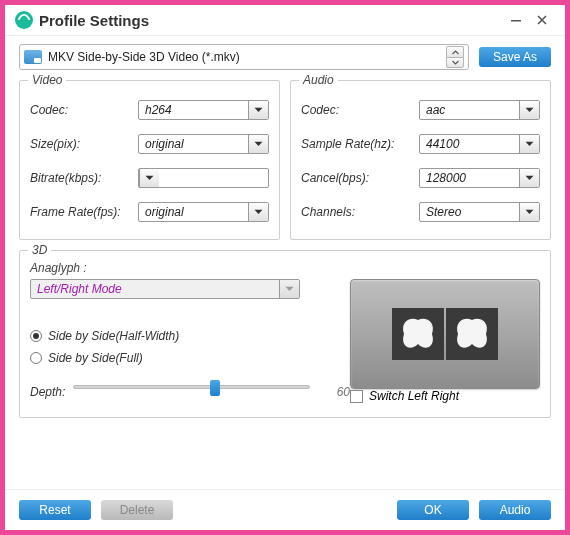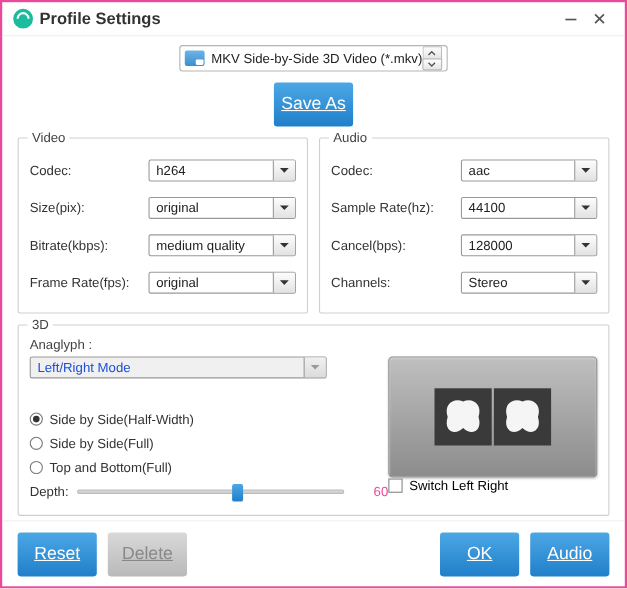--- a/index.html
+++ b/index.html
@@ -1,66 +1,66 @@
 <!DOCTYPE html>
 <html><head>
 <meta charset="utf-8">
 <style>
   * { box-sizing: border-box; margin: 0; padding: 0; font-family: Arial, sans-serif; font-size: 12px; }
   body { background: #fff; width: 570px; height: 535px; overflow: hidden; }
-  .window { width: 570px; height: 535px; background: #fff; border: 2px solid #ec4899; display: flex; flex-direction: column; }
+  .window { width: 570px; height: 535px; background: #fff; border: 5px solid #ec4899; display: flex; flex-direction: column; }
   .titlebar { display: flex; align-items: center; padding: 6px 10px; border-bottom: 1px solid #eee; }
   .app-icon { width: 18px; height: 18px; background: #1abc9c; border-radius: 50%; position: relative; margin-right: 6px; flex-shrink: 0; }
   .app-icon::before { content: ""; position: absolute; width: 8px; height: 8px; border: 2px solid #fff; border-radius: 50%; top: 3px; left: 3px; border-right-color: transparent; border-bottom-color: transparent; transform: rotate(45deg); }
   .title-text { font-size: 15px; font-weight: bold; color: #333; flex: 1; }
   .tb-btn { width: 26px; height: 18px; display: flex; align-items: center; justify-content: center; color: #555; cursor: pointer; }
   .tb-btn svg { width: 12px; height: 12px; }
-  .toprow { display: flex; align-items: center; padding: 8px 14px 6px; gap: 10px; flex-direction: column; }
+  .toprow { display: flex; align-items: center; padding: 8px 14px 6px; gap: 10px; }
   .profile-select { flex: 1; height: 26px; border: 1px solid #b5b5b5; border-radius: 3px; display: flex; align-items: center; padding: 0 4px 0 4px; background: #fff; }
   .mkv-icon { width: 18px; height: 14px; background: linear-gradient(180deg,#6db3e8,#3b8fce); border-radius: 2px; margin-right: 6px; position: relative; flex-shrink: 0; }
   .mkv-icon::after { content: ""; position: absolute; right: 1px; bottom: 1px; width: 7px; height: 5px; background: #fff; border-radius: 1px; }
   .profile-select .txt { flex: 1; color: #222; }
   .spin { width: 18px; display: flex; flex-direction: column; }
   .spin-btn { height: 11px; display: flex; align-items: center; justify-content: center; border: 1px solid #b5b5b5; background: linear-gradient(#fdfdfd,#e5e5e5); }
   .spin-btn:first-child { border-radius: 2px 2px 0 0; border-bottom: none; }
   .spin-btn:last-child { border-radius: 0 0 2px 2px; }
   .spin-btn svg { width: 7px; height: 5px; }
-  .btn { height: 40px; min-width: 72px; border: none; border-radius: 3px; background: linear-gradient(#4da7e5,#1f7fc9); color: #fff; cursor: pointer; font-size: 16px; display: inline-flex; align-items: center; justify-content: center; text-decoration: underline; }
+  .btn { height: 20px; min-width: 72px; border: none; border-radius: 3px; background: linear-gradient(#4da7e5,#1f7fc9); color: #fff; cursor: pointer; font-size: 12px; display: inline-flex; align-items: center; justify-content: center; }
   .btn-grey { background: linear-gradient(#d9d9d9,#b9b9b9); color: #888; }
   .panels { display: flex; gap: 10px; padding: 4px 14px 2px; }
-  .fieldset { border: 1px solid #cfcfcf; border-radius: 2px; padding: 12px 10px 10px; position: relative; }
+  .fieldset { border: 1px solid #cfcfcf; border-radius: 2px; padding: 12px 10px 10px; position: relative; font-style: italic; }
   .fieldset .legend { position: absolute; top: -8px; left: 8px; background: #fff; padding: 0 4px; color: #444; }
   .video-panel { flex: 1; }
   .audio-panel { flex: 1; }
   .row { display: flex; align-items: center; height: 34px; }
   .row .lbl { width: 108px; color: #333; }
   .audio-panel .row .lbl { width: 118px; }
   .combo { flex: 1; height: 20px; border: 1px solid #999; border-radius: 2px; display: flex; align-items: center; background: #fff; }
   .combo .ctxt { flex: 1; padding: 0 6px; color: #222; white-space: nowrap; overflow: hidden; }
   .combo .cbtn { width: 20px; height: 100%; border-left: 1px solid #999; background: linear-gradient(#fdfdfd,#e2e2e2); display: flex; align-items: center; justify-content: center; }
   .combo .cbtn svg { width: 9px; height: 6px; }
   .threeD { margin: 8px 14px 4px; padding: 10px 10px 14px; }
   .threeD-inner { display: flex; }
   .threeD-left { flex: 1; }
   .anaglyph-lbl { color: #444; margin-bottom: 4px; }
   .combo.disabled { background: #f0f0f0; }
-  .combo.disabled .ctxt { color: #1d4ed8; }
+  .combo.disabled .ctxt { color: #a21caf; }
   .combo.disabled .cbtn { background: linear-gradient(#f0f0f0,#dcdcdc); }
   .radios { margin-top: 26px; }
   .radio-row { display: flex; align-items: center; height: 22px; color: #333; cursor: pointer; }
   .radio-dot { width: 12px; height: 12px; border: 1px solid #777; border-radius: 50%; margin-right: 6px; display: flex; align-items: center; justify-content: center; background: #fff; }
   .radio-dot.checked::after { content: ""; width: 6px; height: 6px; border-radius: 50%; background: #333; }
   .preview { width: 190px; height: 110px; background: linear-gradient(#bfbfbf,#8c8c8c); border: 1px solid #888; border-radius: 4px; display: flex; align-items: center; justify-content: center; gap: 2px; margin-top: 18px; box-shadow: inset 0 1px 2px rgba(255,255,255,0.4), 0 1px 2px rgba(0,0,0,0.2); }
   .bf { width: 52px; height: 52px; background: #3a3a3a; display: flex; align-items: center; justify-content: center; }
   .bf svg { width: 40px; height: 40px; }
-  .depth-row { display: flex; align-items: center; margin-top: 4px; gap: 8px; }
+  .depth-row { display: flex; margin-top: 16px; gap: 8px; }
   .depth-row .dl { color: #333; }
   .slider-track { flex: 1; height: 4px; background: #d5d5d5; border: 1px solid #bbb; border-radius: 2px; position: relative; }
   .slider-thumb { position: absolute; top: -6px; width: 10px; height: 16px; background: linear-gradient(#4da7e5,#1f7fc9); border-radius: 2px; left: 58%; }
-  .depth-val { width: 32px; text-align: right; color: #ec4899; }
+  .depth-val { width: 32px; text-align: right; color: #737373; }
   .switch-row { display: flex; align-items: center; }
   .cbox { width: 13px; height: 13px; border: 1px solid #888; background: #fff; margin-right: 6px; }
   .bottom { display: flex; align-items: center; padding: 10px 14px; margin-top: auto; gap: 10px; border-top: 1px solid #f0f0f0; }
   .bottom .spacer { flex: 1; }
 </style>
 </head>
 <body>
 
 <div class="window">
 
@@ -120,21 +120,20 @@
             <div class="cbtn">
               <svg viewBox="0 0 9 6">
                 <path d="M0.5 0.8 L4.5 5 L8.5 0.8 Z" fill="#333"></path>
               </svg>
             </div>
           </div>
       </div>
       <div class="row">
         <div class="lbl">Bitrate(kbps):</div>
         <div class="combo">
-            <div class="ctxt">medium quality</div>
             <div class="cbtn">
               <svg viewBox="0 0 9 6">
                 <path d="M0.5 0.8 L4.5 5 L8.5 0.8 Z" fill="#333"></path>
               </svg>
             </div>
           </div>
       </div>
       <div class="row">
         <div class="lbl">Frame Rate(fps):</div>
         <div class="combo">
@@ -212,24 +211,20 @@
           </div>
         <div class="radios">
           <div class="radio-row">
               <span class="radio-dot checked"></span>
               <span>Side by Side(Half-Width)</span>
             </div>
           <div class="radio-row">
               <span class="radio-dot"></span>
               <span>Side by Side(Full)</span>
             </div>
-          <div class="radio-row">
-              <span class="radio-dot"></span>
-              <span>Top and Bottom(Full)</span>
-            </div>
         </div>
         <div class="depth-row">
           <span class="dl">Depth:</span>
           <div class="slider-track">
               <div class="slider-thumb"></div>
             </div>
           <span class="depth-val">60</span>
         </div>
       </div>
       <div>

